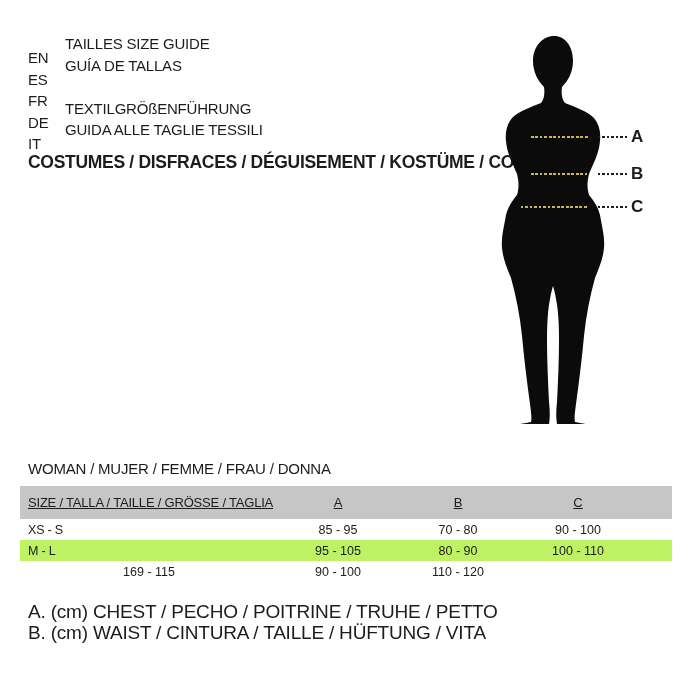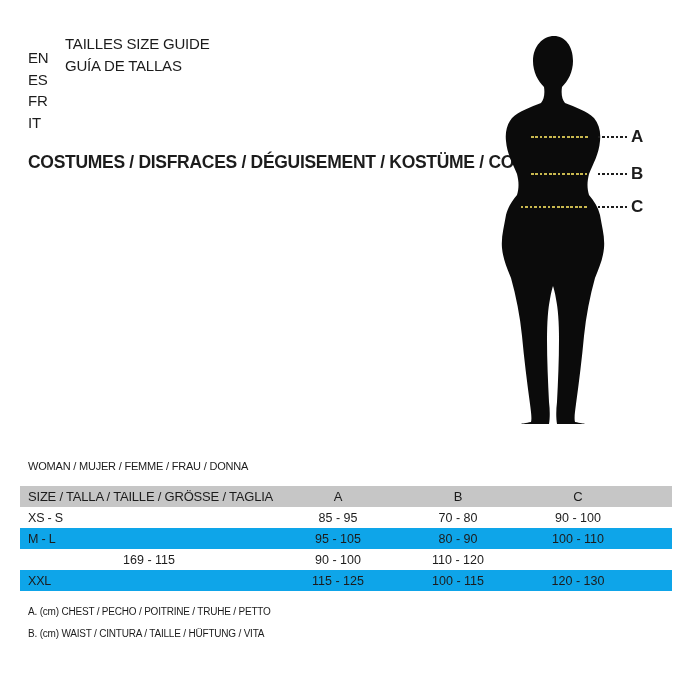--- a/index.html
+++ b/index.html
@@ -31,53 +31,58 @@
   .meas-line.body { background-image: repeating-linear-gradient(90deg, #c9b84f 0 2.5px, transparent 2.5px 4.5px); }
   .meas-line.outside { background-image: repeating-linear-gradient(90deg, #1c1c1c 0 2.5px, transparent 2.5px 4.5px); }
   .meas-letter {
     position: absolute; left: 631px; transform: translateY(-50%);
     font-size: 17px; font-weight: bold; letter-spacing: 0;
   }
 
   
   .table-caption {
     position: absolute; left: 28px; top: 460px;
-    font-size: 11px; letter-spacing: -0.2px; white-space: nowrap;
+    font-size: 15px; letter-spacing: -0.2px; white-space: nowrap;
   }
   .size-table { position: absolute; left: 20px; top: 486px; width: 652px; font-size: 12.5px; }
   .t-row { display: grid; grid-template-columns: 258px 120px 120px 120px 34px; align-items: center; }
-  .t-row.head { height: 21px; background: #c6c6c6; font-size: 13px; }
+  .t-row.head { height: 33px; background: #c6c6c6; font-size: 13px; text-decoration: underline; }
   .t-row.data { height: 21px; }
-  .t-row.data.alt { background: #0ea5e9; }
+  .t-row.data.alt { background: #bef264; }
   .t-cell-size { padding-left: 8px; white-space: nowrap; letter-spacing: -0.2px; }
   .t-cell-val { text-align: center; white-space: nowrap; }
 
   
   .legend-list { position: absolute; left: 28px; top: 601px; }
-  .legend-row { height: 21.5px; display: flex; align-items: center; font-size: 10px; letter-spacing: -0.2px; white-space: nowrap; }
+  .legend-row { height: 21.5px; display: flex; align-items: center; font-size: 19px; letter-spacing: -0.2px; white-space: nowrap; }
 </style>
 </head>
 <body>
 
 <div class="canvas">
 
   <div class="lang-list">
     <div class="lang-row">
       <span class="lang-code">EN</span>
       <span class="lang-label">TAILLES SIZE GUIDE</span>
     </div>
     <div class="lang-row">
       <span class="lang-code">ES</span>
       <span class="lang-label">GUÍA DE TALLAS</span>
     </div>
     <div class="lang-row">
       <span class="lang-code">FR</span>
     </div>
     <div class="lang-row">
+      <span class="lang-code">DE</span>
+      <span class="lang-label">TEXTILGRÖßENFÜHRUNG</span>
+    </div>
+    <div class="lang-row">
       <span class="lang-code">IT</span>
+      <span class="lang-label">GUIDA ALLE TAGLIE TESSILI</span>
     </div>
   </div>
 
   <div class="category-title">COSTUMES / DISFRACES / DÉGUISEMENT / KOSTÜME / COSTUMI</div>
 
   <div class="figure-wrap">
     <svg class="silhouette-svg" viewBox="0 0 130 390" aria-hidden="true">
       <path fill="#0b0b0b" d="M61 2
         C 72 2, 80 12, 80 27
         C 80 38, 75 47, 69 53
@@ -155,27 +160,20 @@
       <span class="t-cell-val">80 - 90</span>
       <span class="t-cell-val">100 - 110</span>
       <span></span>
     </div>
     <div class="t-row data">
       <span class="t-cell-val">169 - 115</span>
       <span class="t-cell-val">90 - 100</span>
       <span class="t-cell-val">110 - 120</span>
       <span></span>
     </div>
-    <div class="t-row data alt">
-      <span class="t-cell-size">XXL</span>
-      <span class="t-cell-val">115 - 125</span>
-      <span class="t-cell-val">100 - 115</span>
-      <span class="t-cell-val">120 - 130</span>
-      <span></span>
-    </div>
   </div>
 
   <div class="legend-list">
     <div class="legend-row">A. (cm) CHEST / PECHO / POITRINE / TRUHE / PETTO</div>
     <div class="legend-row">B. (cm) WAIST / CINTURA / TAILLE / HÜFTUNG / VITA</div>
   </div>
 
 </div>
 
 </body></html>

